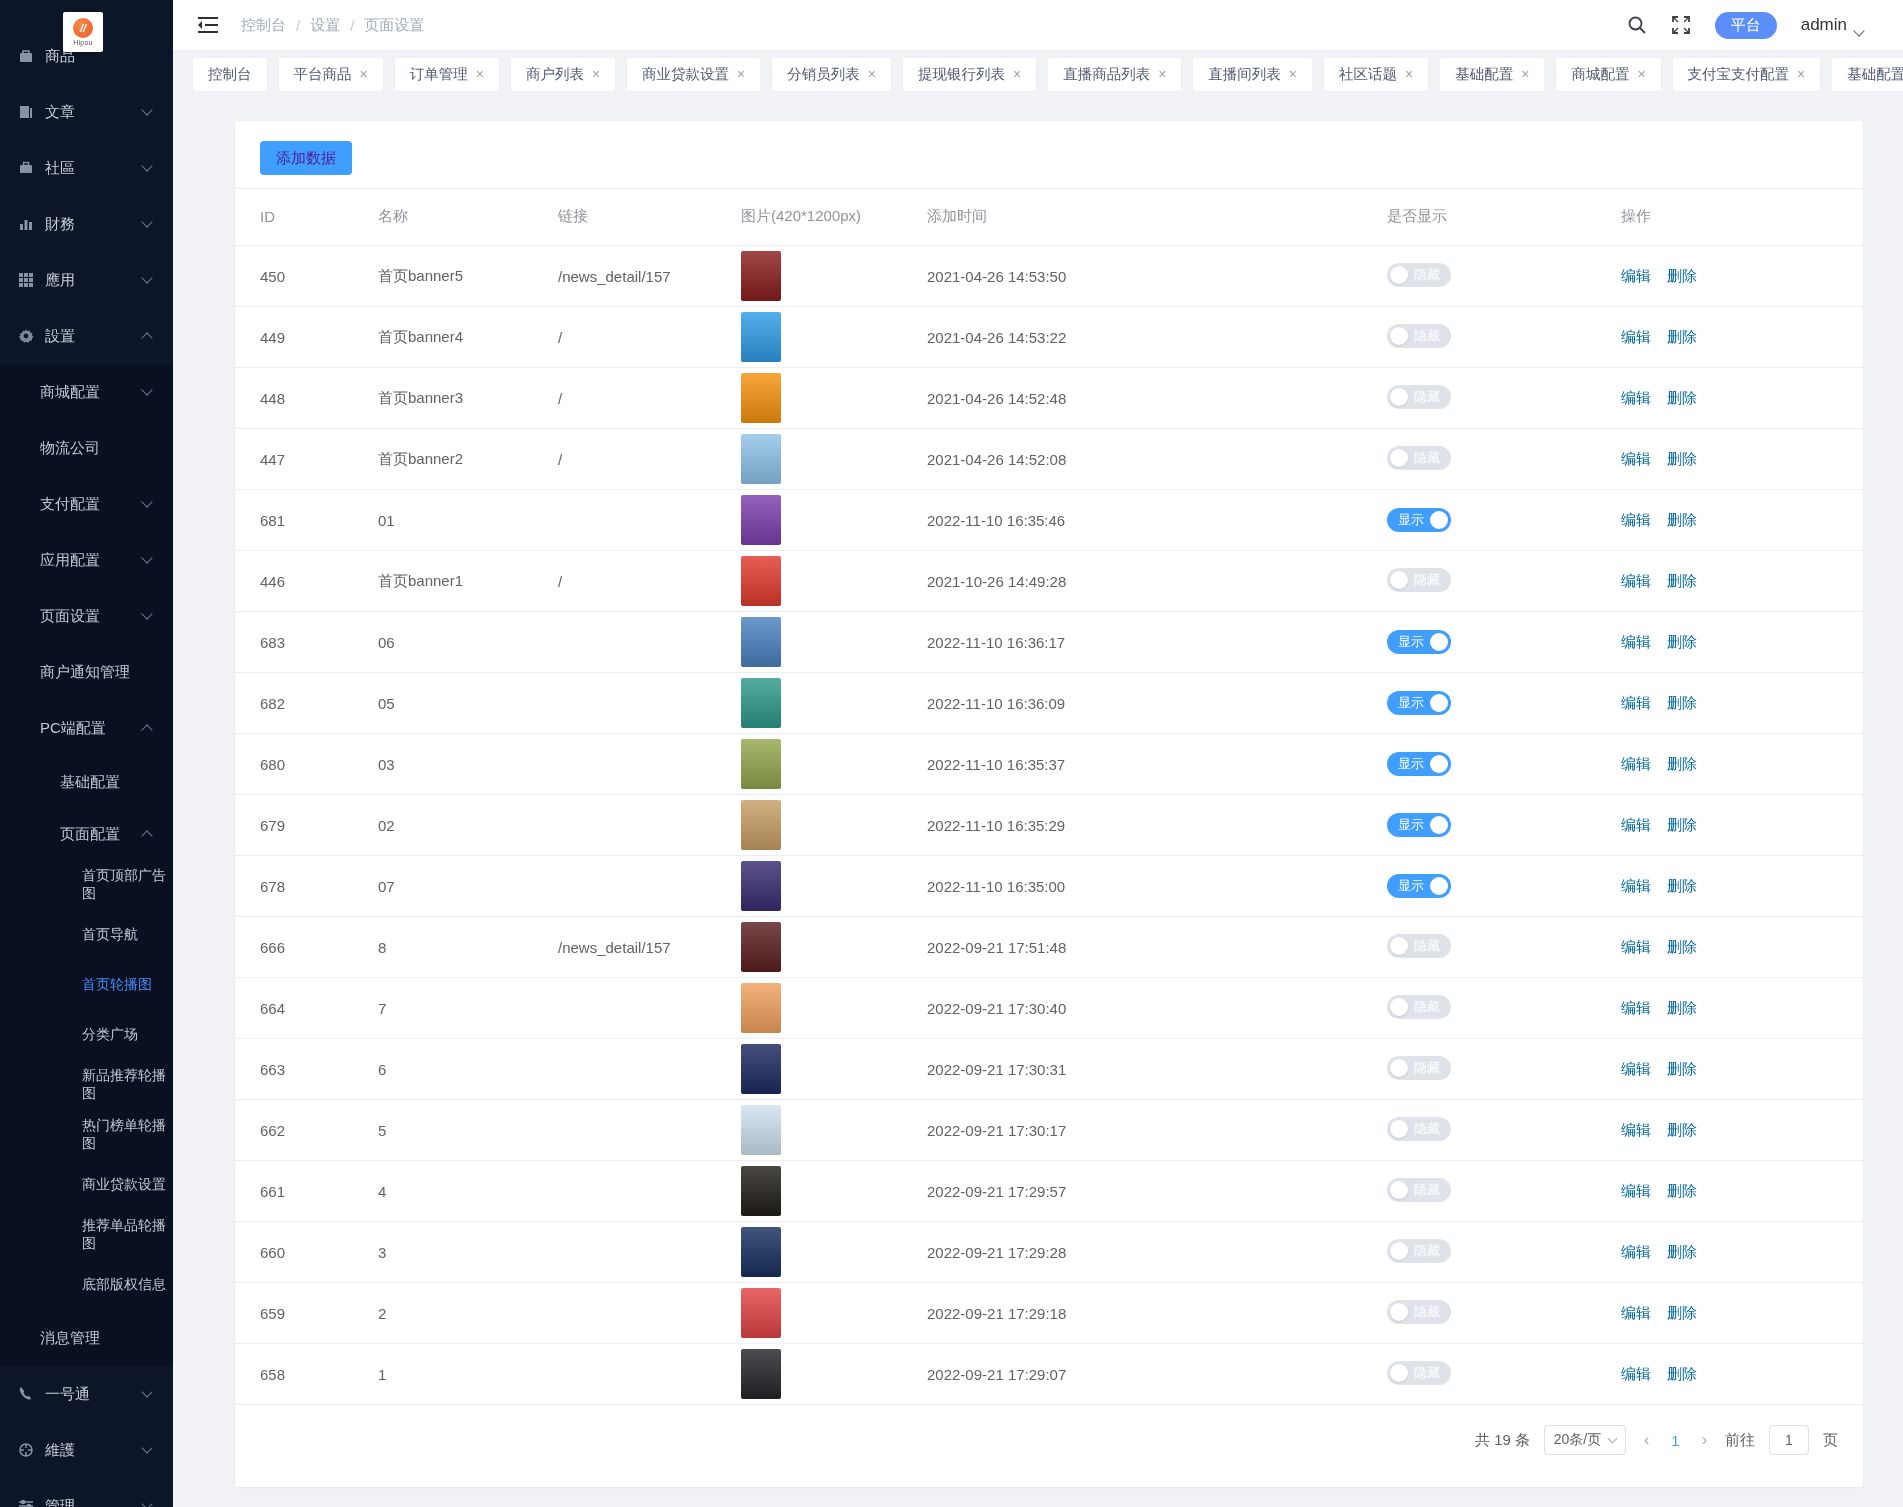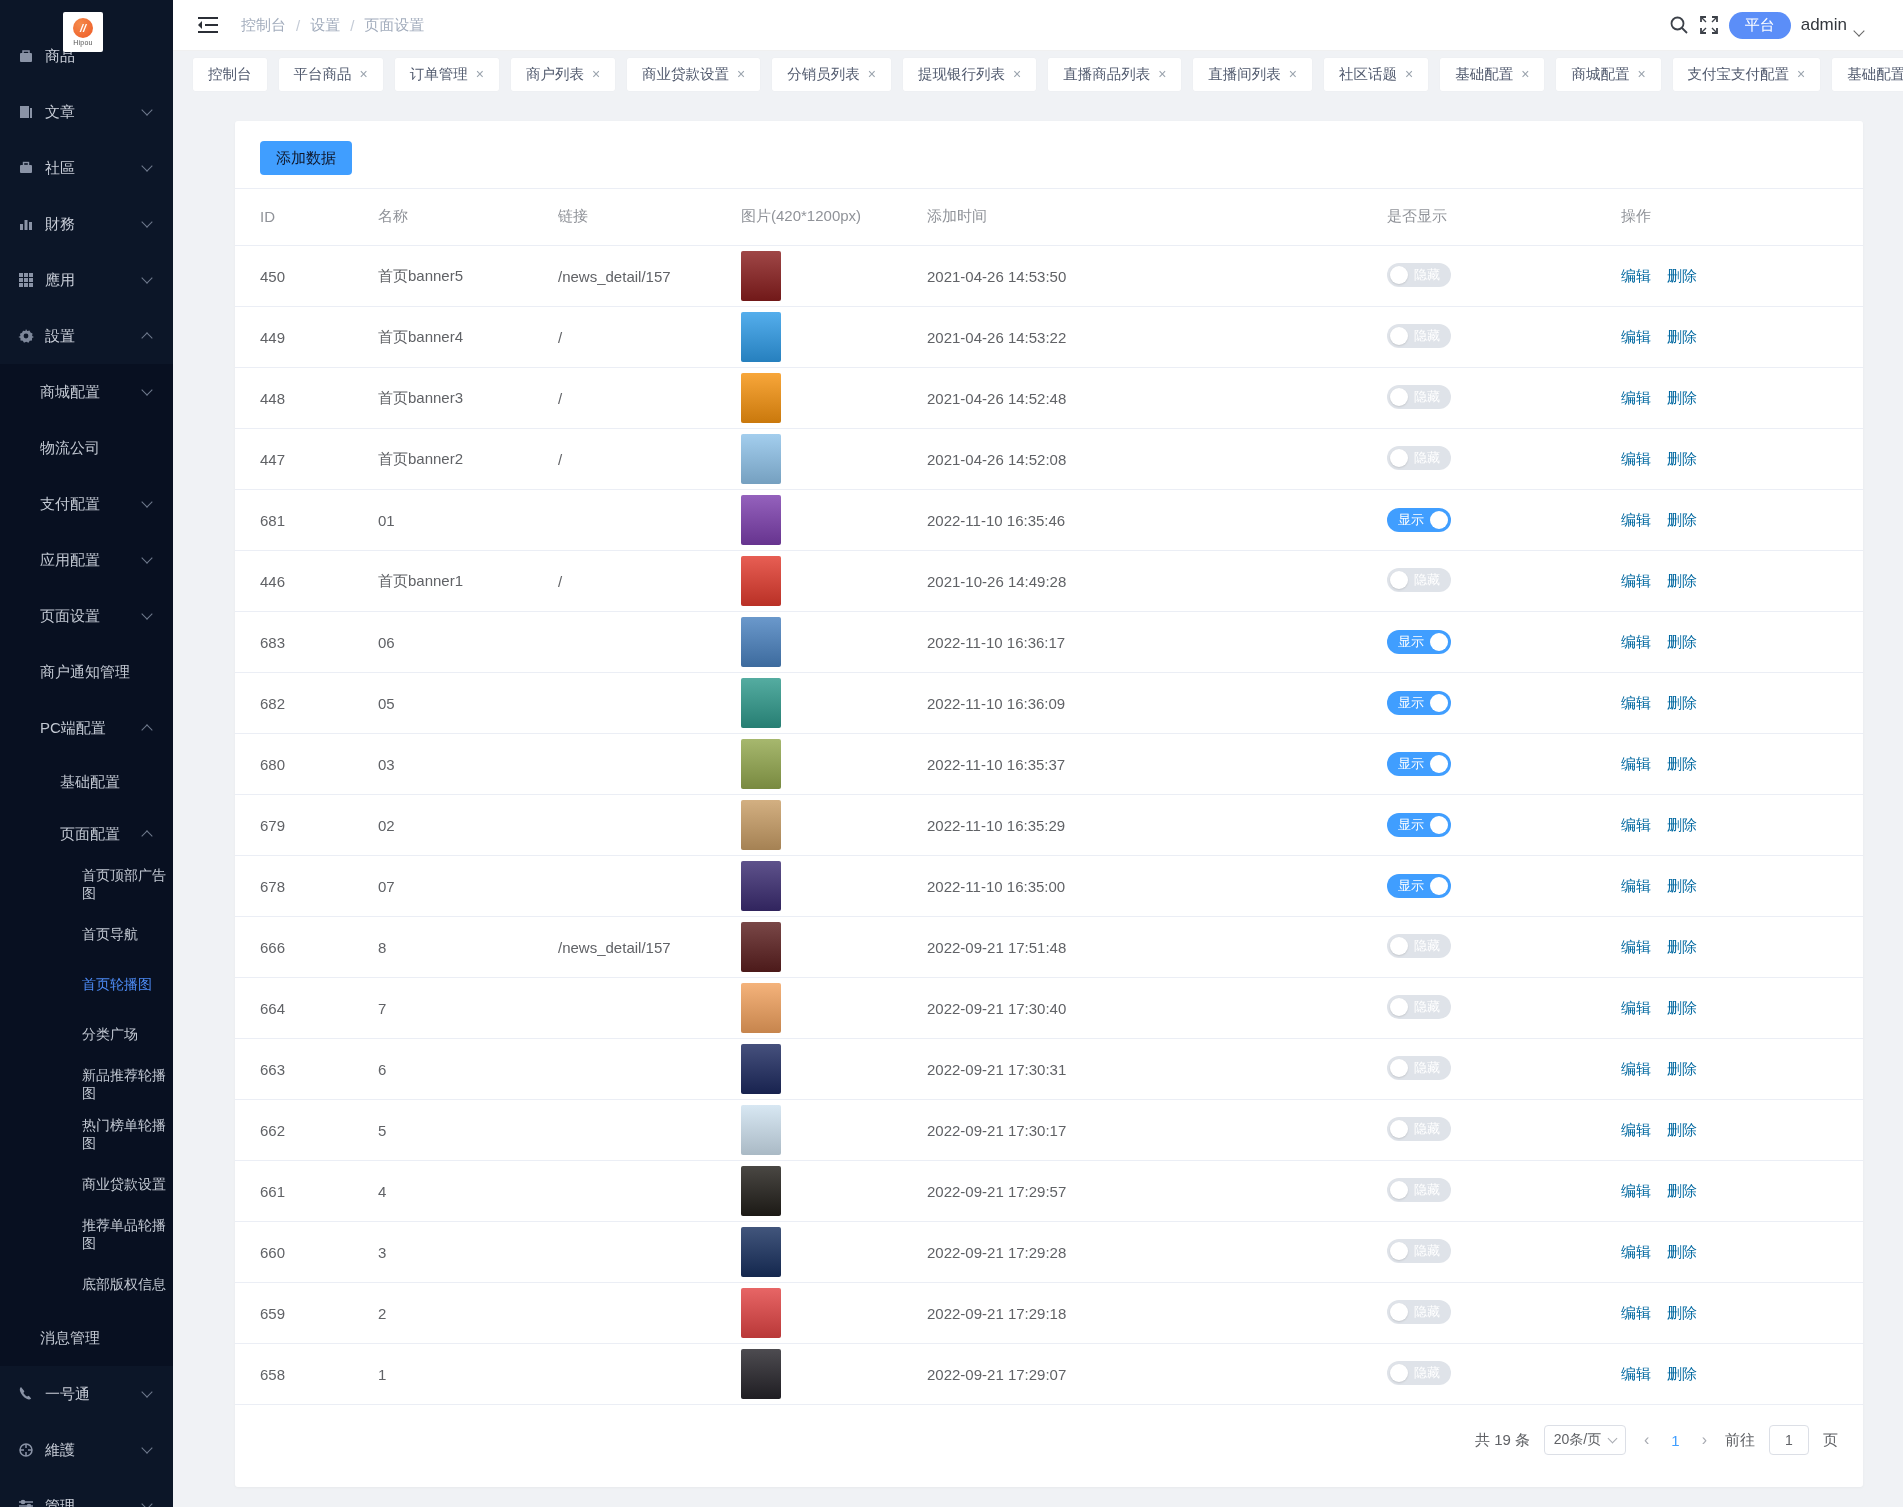--- a/index.html
+++ b/index.html
@@ -26,37 +26,37 @@
   .chev.down { transform:rotate(45deg); top:calc(50% - 6px); }
   .chev.up   { transform:rotate(-135deg); top:calc(50% - 2px); }
 
   
   .navbar { position:absolute; left:173px; top:0; width:1730px; height:51px; background:#fff; border-bottom:1px solid #f0f0f0;
             display:flex; align-items:center; z-index:10; }
   .hamburger { margin-left:24px; width:22px; height:20px; cursor:pointer; color:#2b2f36; }
   .breadcrumb { display:flex; align-items:center; margin-left:22px; font-size:15px; color:#a3adbd; gap:10px; }
   .crumb { color:#a3adbd; cursor:pointer; }
   .crumb-sep { color:#c4cbd6; }
-  .nav-right { margin-left:auto; display:flex; align-items:center; margin-right:40px; gap:10px; }
+  .nav-right { margin-left:auto; display:flex; align-items:center; margin-right:40px; gap:24px; }
   .nav-ico { width:20px; height:20px; color:#3c4149; cursor:pointer; }
   .badge-pill { background:#5b8ef8; color:#fff; font-size:15px; height:27px; padding:0 16px; border-radius:14px; display:flex; align-items:center; }
   .user-wrap { display:flex; align-items:flex-end; gap:8px; cursor:pointer; }
   .user-name { font-size:17px; color:#33373d; }
   .user-chev { width:8px; height:8px; border-right:1.5px solid #666; border-bottom:1.5px solid #666; transform:rotate(45deg); margin-top:-4px; }
 
   
   .tabbar { position:absolute; left:173px; top:51px; width:1730px; height:46px; display:flex; align-items:center; padding-left:20px; gap:12px; }
   .tab { height:33px; background:#fff; border-radius:2px; display:flex; align-items:center; padding:0 15px; font-size:14.5px; color:#515a6e;
          cursor:pointer; flex:none; box-shadow:0 0 1px rgba(0,0,0,.08); }
   .tab .tab-close { margin-left:8px; color:#9aa3ad; font-size:14px; line-height:1; cursor:pointer; }
 
   
   .card { position:absolute; left:235px; top:121px; width:1628px; height:1366px; background:#fff; border-radius:3px;
           box-shadow:0 1px 3px rgba(0,0,0,.04); }
-  .btn-primary { position:absolute; left:25px; top:20px; height:34px; padding:0 16px; background:#409eff; color:#0f172a; font-size:15px;
+  .btn-primary { position:absolute; left:25px; top:20px; height:34px; padding:0 16px; background:#409eff; color:#4c1d95; font-size:15px;
                  border:none; border-radius:4px; cursor:pointer; }
   .card-divider { position:absolute; left:0; top:67px; width:100%; height:1px; background:#ebeef5; }
 
   .table { position:absolute; left:0; top:67px; width:100%; }
   .trow { display:flex; align-items:center; border-bottom:1px solid #ebeef5; font-size:15px; color:#606266; }
   .trow.thead { height:58px; color:#909399; }
   .trow.tbody { height:61px; }
   .col-id   { width:143px; padding-left:25px; flex:none; }
   .col-name { width:180px; flex:none; }
   .col-link { width:183px; flex:none; }

